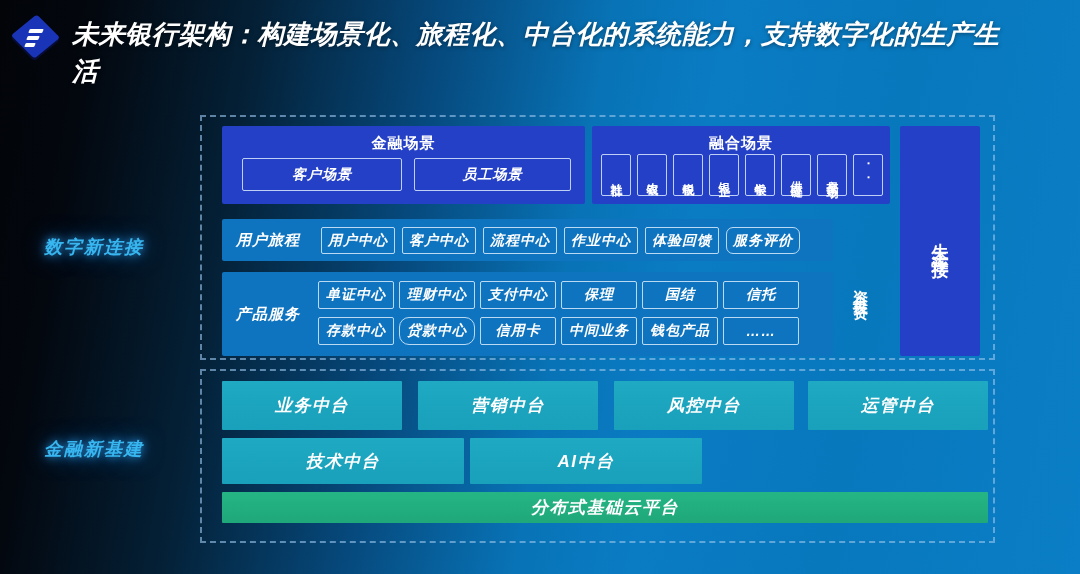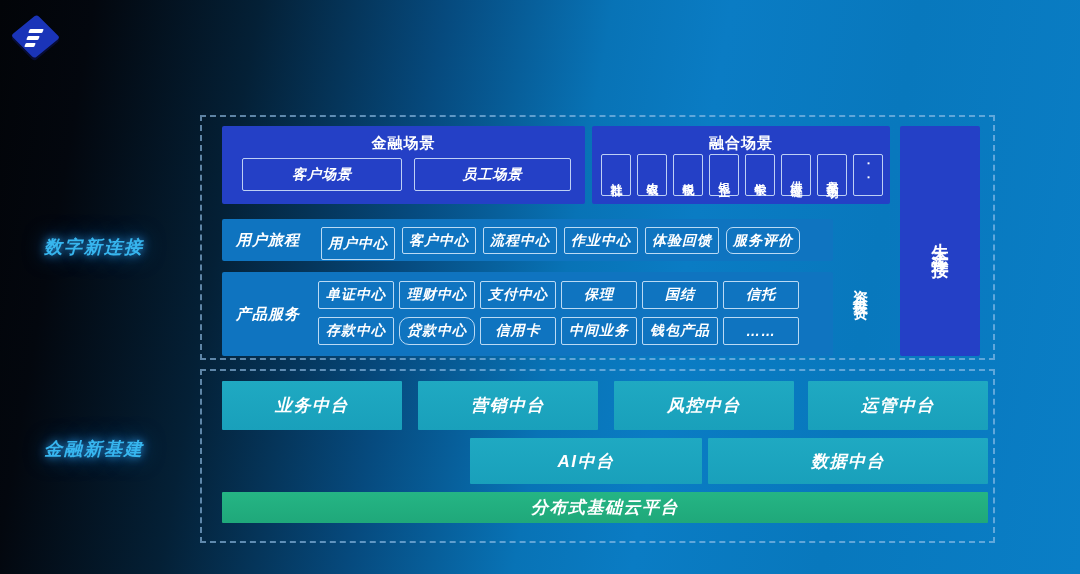--- a/index.html
+++ b/index.html
@@ -183,20 +183,21 @@
 
 <div id="slide">
 
   <div id="header">
     <div class="logo-mark">
       <div class="diamond"></div>
       <div class="bar b1"></div>
       <div class="bar b2"></div>
       <div class="bar b3"></div>
     </div>
+    <div id="slide-title">未来银行架构：构建场景化、旅程化、中台化的系统能力，支持数字化的生产生活</div>
   </div>
 
   <div class="axis-label" id="label-connect">数字新连接</div>
   <div class="axis-label" id="label-infra">金融新基建</div>
 
   <div class="dashed-box" id="box-top"></div>
 
   <div class="panel deep" style="left:222px; top:126px; width:363px; height:78px;">
     <div class="panel-title">金融场景</div>
     <div class="chip" style="left:20px; top:32px; width:160px; height:33px;">客户场景</div>
@@ -210,21 +211,21 @@
     <div class="chip vert" style="left:81px; top:28px; width:30px; height:42px;">税银</div>
     <div class="chip vert" style="left:117px; top:28px; width:30px; height:42px;">银企</div>
     <div class="chip vert" style="left:153px; top:28px; width:30px; height:42px;">学银</div>
     <div class="chip vert" style="left:189px; top:28px; width:30px; height:42px;">供应链</div>
     <div class="chip vert" style="left:225px; top:28px; width:30px; height:42px;">交易市场</div>
     <div class="chip vert" style="left:261px; top:28px; width:30px; height:42px;">．．</div>
   </div>
 
   <div class="panel mid" style="left:222px; top:219px; width:611px; height:42px;">
     <div class="row-label" style="left:14px; top:0; height:42px;">用户旅程</div>
-    <div class="chip" style="left:99px; top:8px; width:74px; height:33px;">用户中心</div>
+    <div class="chip" style="left:99px; top:8px; width:74px; height:27px;">用户中心</div>
     <div class="chip" style="left:180px; top:8px; width:74px; height:27px;">客户中心</div>
     <div class="chip" style="left:261px; top:8px; width:74px; height:27px;font-family:Liberation Mono, monospace;">流程中心</div>
     <div class="chip" style="left:342px; top:8px; width:74px; height:27px;">作业中心</div>
     <div class="chip" style="left:423px; top:8px; width:74px; height:27px;">体验回馈</div>
     <div class="chip" style="left:504px; top:8px; width:74px; height:27px;border-radius:7px;">服务评价</div>
   </div>
 
   <div class="panel mid" style="left:222px; top:272px; width:611px; height:84px;">
     <div class="row-label" style="left:14px; top:0; height:84px;">产品服务</div>
 
@@ -249,18 +250,18 @@
     <div class="vtext" style="position:static; font-size:17px; letter-spacing:6px;">生态连接</div>
   </div>
 
   <div class="dashed-box" id="box-bottom"></div>
 
   <div class="block teal" style="left:222px; top:381px; width:180px; height:49px;">业务中台</div>
   <div class="block teal" style="left:418px; top:381px; width:180px; height:49px;">营销中台</div>
   <div class="block teal" style="left:614px; top:381px; width:180px; height:49px;">风控中台</div>
   <div class="block teal" style="left:808px; top:381px; width:180px; height:49px;">运管中台</div>
 
+  <div class="block teal" style="left:222px; top:438px; width:242px; height:46px;">技术中台</div>
   <div class="block teal" style="left:470px; top:438px; width:232px; height:46px;">AI中台</div>
-  <div class="block teal" style="left:708px; top:438px; width:280px; height:46px;">数据中台</div>
 
   <div class="block green" style="left:222px; top:492px; width:766px; height:31px;">分布式基础云平台</div>
 
 </div>
 
 </body></html>

